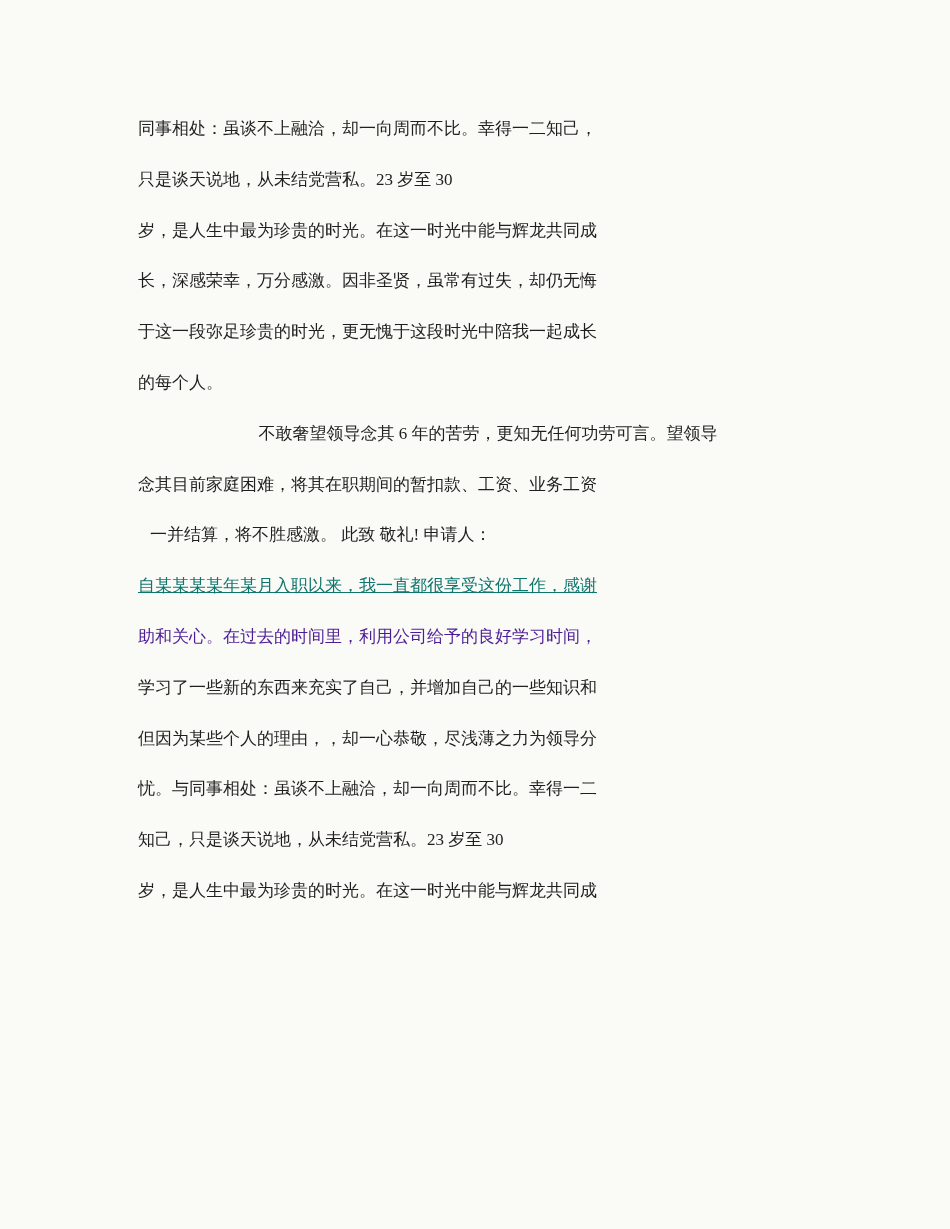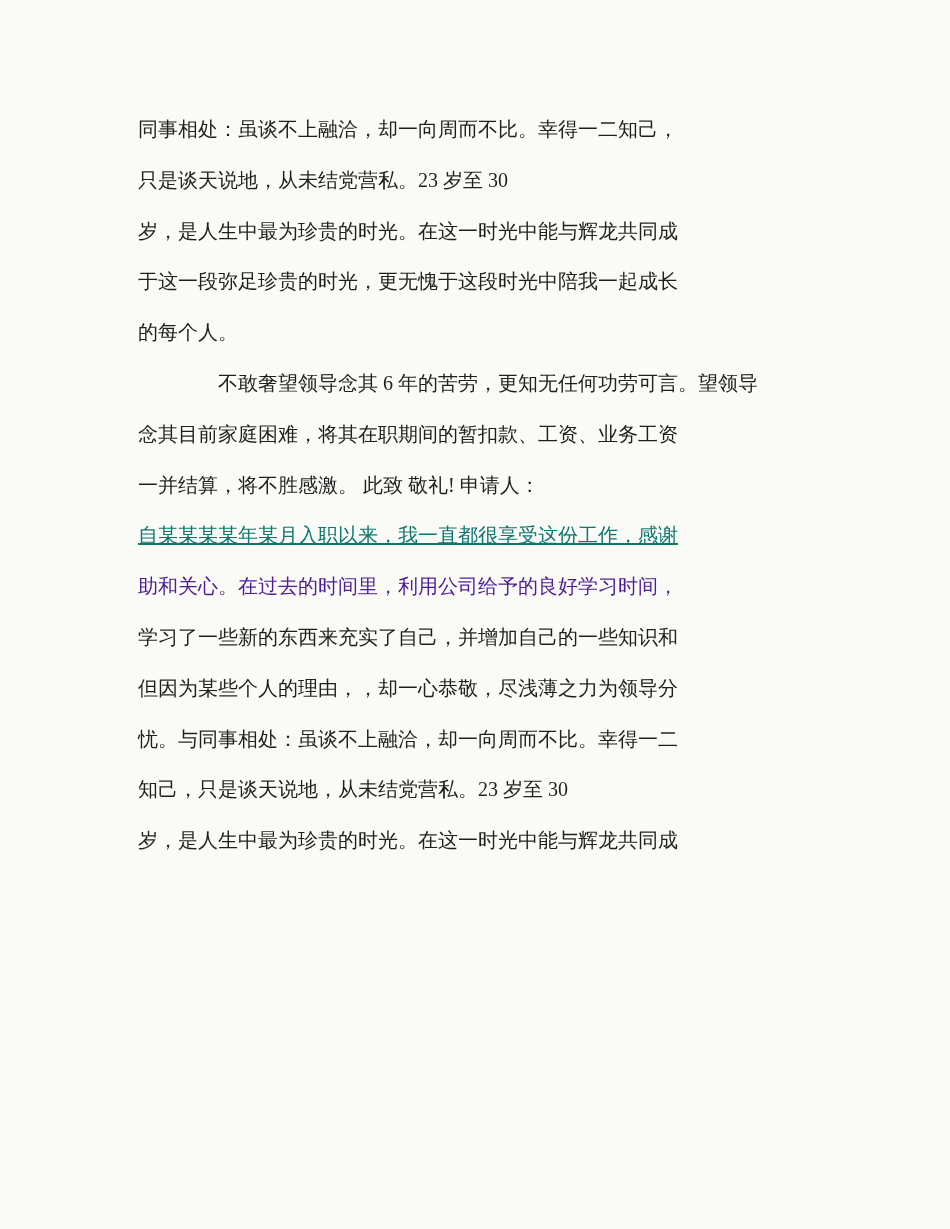--- a/index.html
+++ b/index.html
@@ -18,41 +18,42 @@
     height: 1229px;
   }
   .text-block {
     position: absolute;
     top: 104px;
     left: 138px;
     width: 700px;
   }
   .line {
     font-family: "Liberation Serif", "DejaVu Serif", serif;
-    font-size: 20px;
+    font-size: 17px;
     line-height: 50.8px;
     height: 50.8px;
     color: #1f1f1f;
     white-space: pre;
     letter-spacing: 0;
   }
 </style>
 </head>
 <body style="background: rgb(250, 250, 247);">
 
 <div class="page">
   <div class="text-block" id="text-block">
       <div class="line" style="color: rgb(31, 31, 31);">同事相处：虽谈不上融洽，却一向周而不比。幸得一二知己，</div>
       <div class="line" style="color: rgb(31, 31, 31);">只是谈天说地，从未结党营私。23 岁至 30</div>
       <div class="line" style="color: rgb(31, 31, 31);">岁，是人生中最为珍贵的时光。在这一时光中能与辉龙共同成</div>
+      <div class="line" style="color: rgb(31, 31, 31);">长，深感荣幸，万分感激。因非圣贤，虽常有过失，却仍无悔</div>
       <div class="line" style="color: rgb(31, 31, 31);">于这一段弥足珍贵的时光，更无愧于这段时光中陪我一起成长</div>
       <div class="line" style="color: rgb(31, 31, 31);">的每个人。</div>
       <div class="line" style="color: rgb(31, 31, 31); text-align: center;">不敢奢望领导念其 6 年的苦劳，更知无任何功劳可言。望领导</div>
       <div class="line" style="color: rgb(31, 31, 31);">念其目前家庭困难，将其在职期间的暂扣款、工资、业务工资</div>
-      <div class="line" style="color: rgb(31, 31, 31);">一并结算，将不胜感激。 此致 敬礼! 申请人：</div>
+      <div class="line" style="color: rgb(31, 31, 31); margin-left: 12px;">一并结算，将不胜感激。 此致 敬礼! 申请人：</div>
       <div class="line" style="color: #0f766e; text-decoration: underline;">自某某某某年某月入职以来，我一直都很享受这份工作，感谢</div>
       <div class="line" style="color: #4c1d95;">助和关心。在过去的时间里，利用公司给予的良好学习时间，</div>
       <div class="line" style="color: rgb(31, 31, 31);">学习了一些新的东西来充实了自己，并增加自己的一些知识和</div>
       <div class="line" style="color: rgb(31, 31, 31);">但因为某些个人的理由，，却一心恭敬，尽浅薄之力为领导分</div>
       <div class="line" style="color: rgb(31, 31, 31);">忧。与同事相处：虽谈不上融洽，却一向周而不比。幸得一二</div>
       <div class="line" style="color: rgb(31, 31, 31);">知己，只是谈天说地，从未结党营私。23 岁至 30</div>
       <div class="line" style="color: rgb(31, 31, 31);">岁，是人生中最为珍贵的时光。在这一时光中能与辉龙共同成</div>
     </div>
 </div>
 

